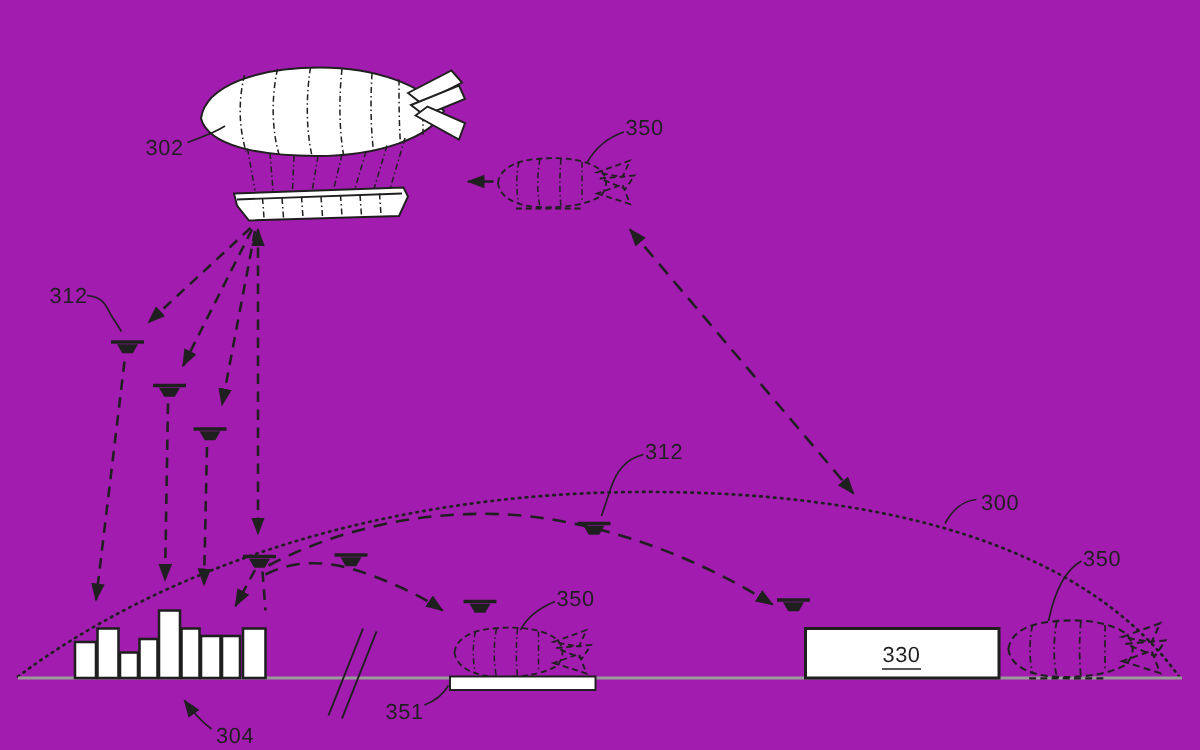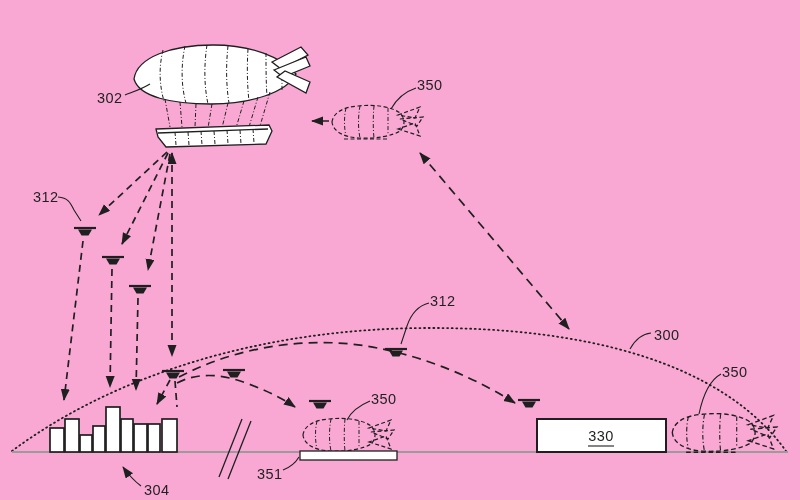--- a/index.html
+++ b/index.html
@@ -1,17 +1,17 @@
 <!DOCTYPE html>
 <html><head>
 <meta charset="utf-8">
 <style>
   html,body{margin:0;padding:0;background:#ffffff;}
   .stage{
-    position:relative;width:800px;height:500px;background:#f9a8d4;
+    position:relative;width:800px;height:500px;background:#a21caf;
     font-family:"Liberation Sans", sans-serif;overflow:hidden;
   }
   svg{display:block;}
   text{
     font-family:"Liberation Sans", sans-serif;
     font-size:14.5px;fill:#1f1f1f;letter-spacing:.4px;
   }
   .solid{stroke:#1f1f1f;fill:none;stroke-width:1.3;}
   .thick{stroke:#1f1f1f;fill:none;stroke-width:2;}
   .fillw{fill:#ffffff;}

